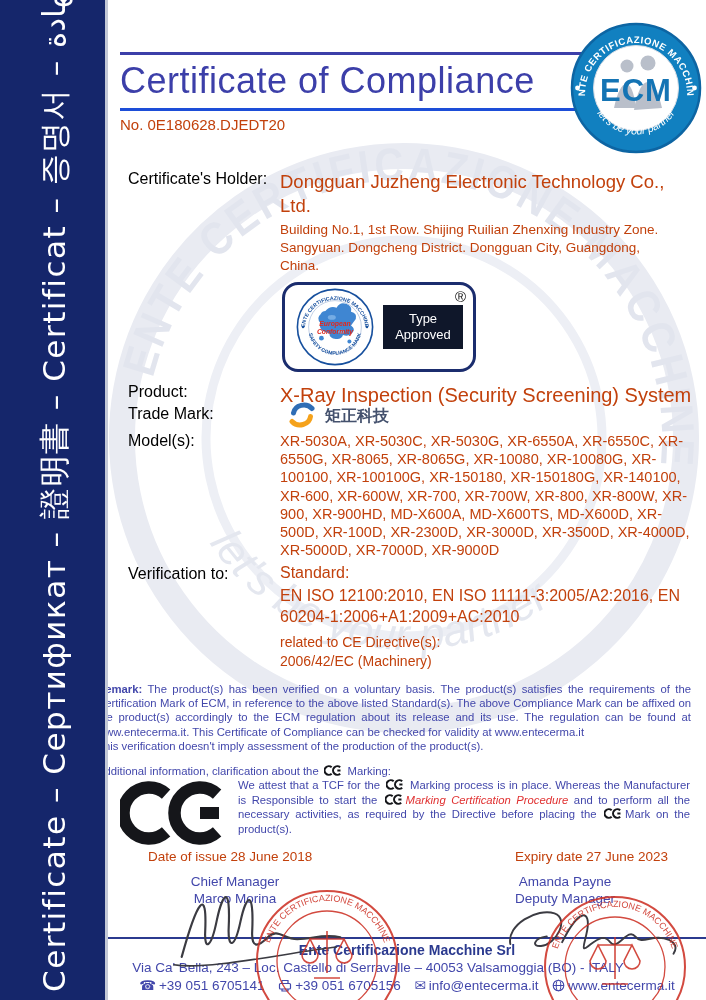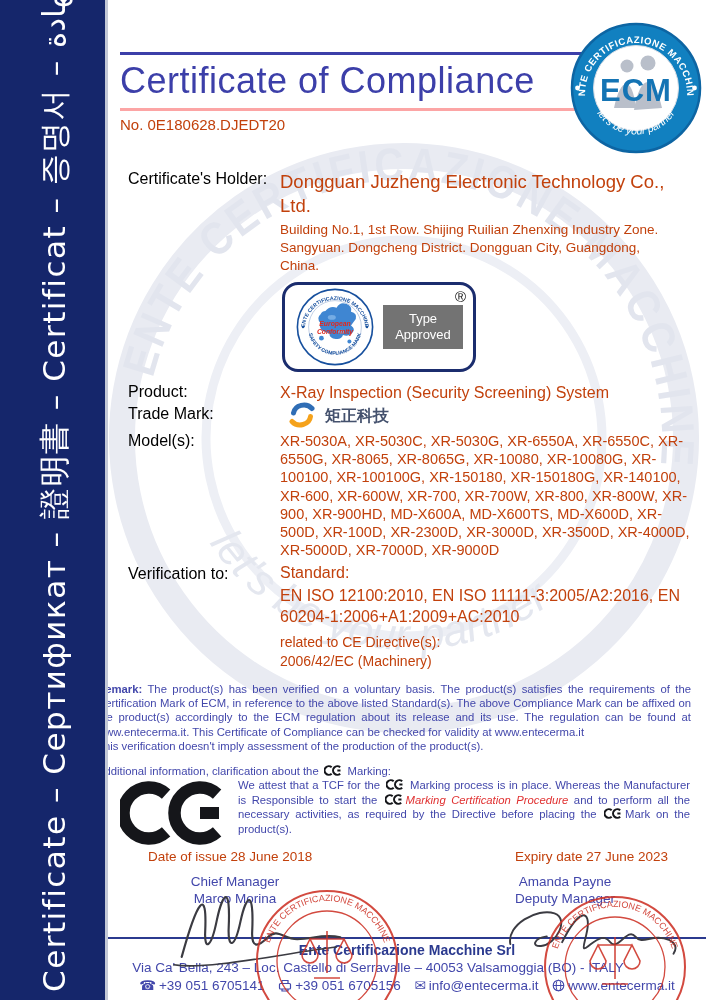--- a/index.html
+++ b/index.html
@@ -16,44 +16,44 @@
 
   
   .watermark { position:absolute; left:104px; top:128px; width:600px; height:620px;
                z-index:0; pointer-events:none; transform:rotate(10deg); }
 
   .abs { position:absolute; }
   .blue  { color:#c2410c; }
 
   
   .title-block { position:absolute; left:120px; top:52px; width:462px;
-                 border-top:3px solid #3c3fa9; border-bottom:3px solid #fca5a5;
+                 border-top:3px solid #3c3fa9; border-bottom:3px solid #1d4ed8;
                  padding:5px 0 6px; z-index:1; }
   .title-block h1 { font-size:36px; font-weight:normal; color:#3c3fa9; letter-spacing:.5px; }
   .ecm-logo { position:absolute; left:570px; top:22px; width:132px; height:132px; z-index:2; }
   .cert-no  { left:120px; top:116px; font-size:15px; z-index:1;}
   .test-rep { left:120px; top:141px; font-size:13px; z-index:1;}
 
   .row-label { position:absolute; left:128px; width:150px; z-index:1; }
   .row-value { position:absolute; left:280px; z-index:1; }
 
   .holder-name    { top:170px; width:400px; font-size:18.5px; line-height:24px; }
   .holder-address { top:221px; width:392px; font-size:13.5px; line-height:18px; }
 
   
   .mark-box { position:absolute; left:282px; top:282px; width:194px; height:90px;
               border:3px solid #1b2d6e; border-radius:16px; background:#fff;
               display:flex; align-items:center; padding:0 10px; z-index:1; }
   .mark-box .seal { width:80px; height:80px; flex:0 0 auto; }
-  .badge { width:82px; height:44px; background:#737373; color:#fff; font-size:13px;
+  .badge { width:82px; height:44px; background:#0f172a; color:#fff; font-size:13px;
            line-height:16px; display:flex; align-items:center; justify-content:center;
            text-align:center; margin-left:8px; }
   .regmark { position:absolute; right:7px; top:3px; font-size:15px; color:#111; }
 
-  .product-value { top:384px; width:420px; font-size:16px; }
+  .product-value { top:384px; width:420px; font-size:20px; }
   .tm-logo  { position:absolute; left:287px; top:401px; width:30px; height:28px; z-index:1;}
   .tm-text  { position:absolute; left:325px; top:406px; font-size:16px; font-weight:bold;
               color:#44516d; font-family:"DejaVu Sans",sans-serif; z-index:1;}
   .models-value { top:432px; width:414px; font-size:14.5px; line-height:18.2px; }
 
   .std-label { top:564px; font-size:16px; }
   .standards { top:585px; width:400px; font-size:16px; line-height:21px; }
   .related   { top:634px; font-size:14px; }
   .directive { top:653px; font-size:14px; }
 

